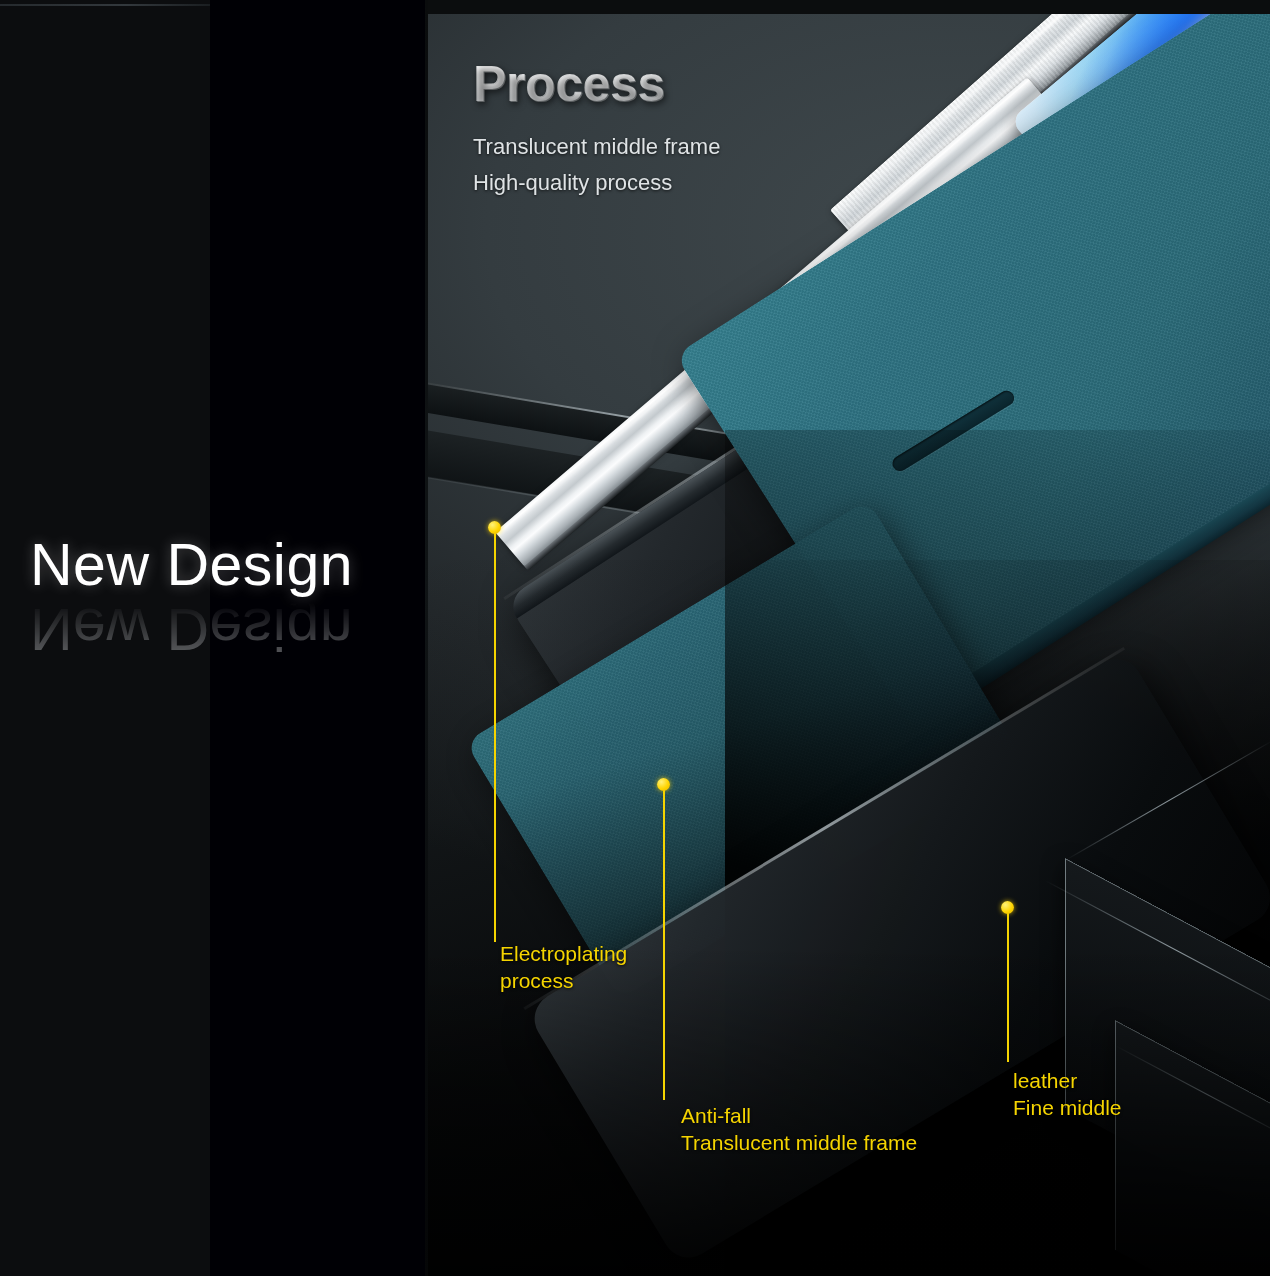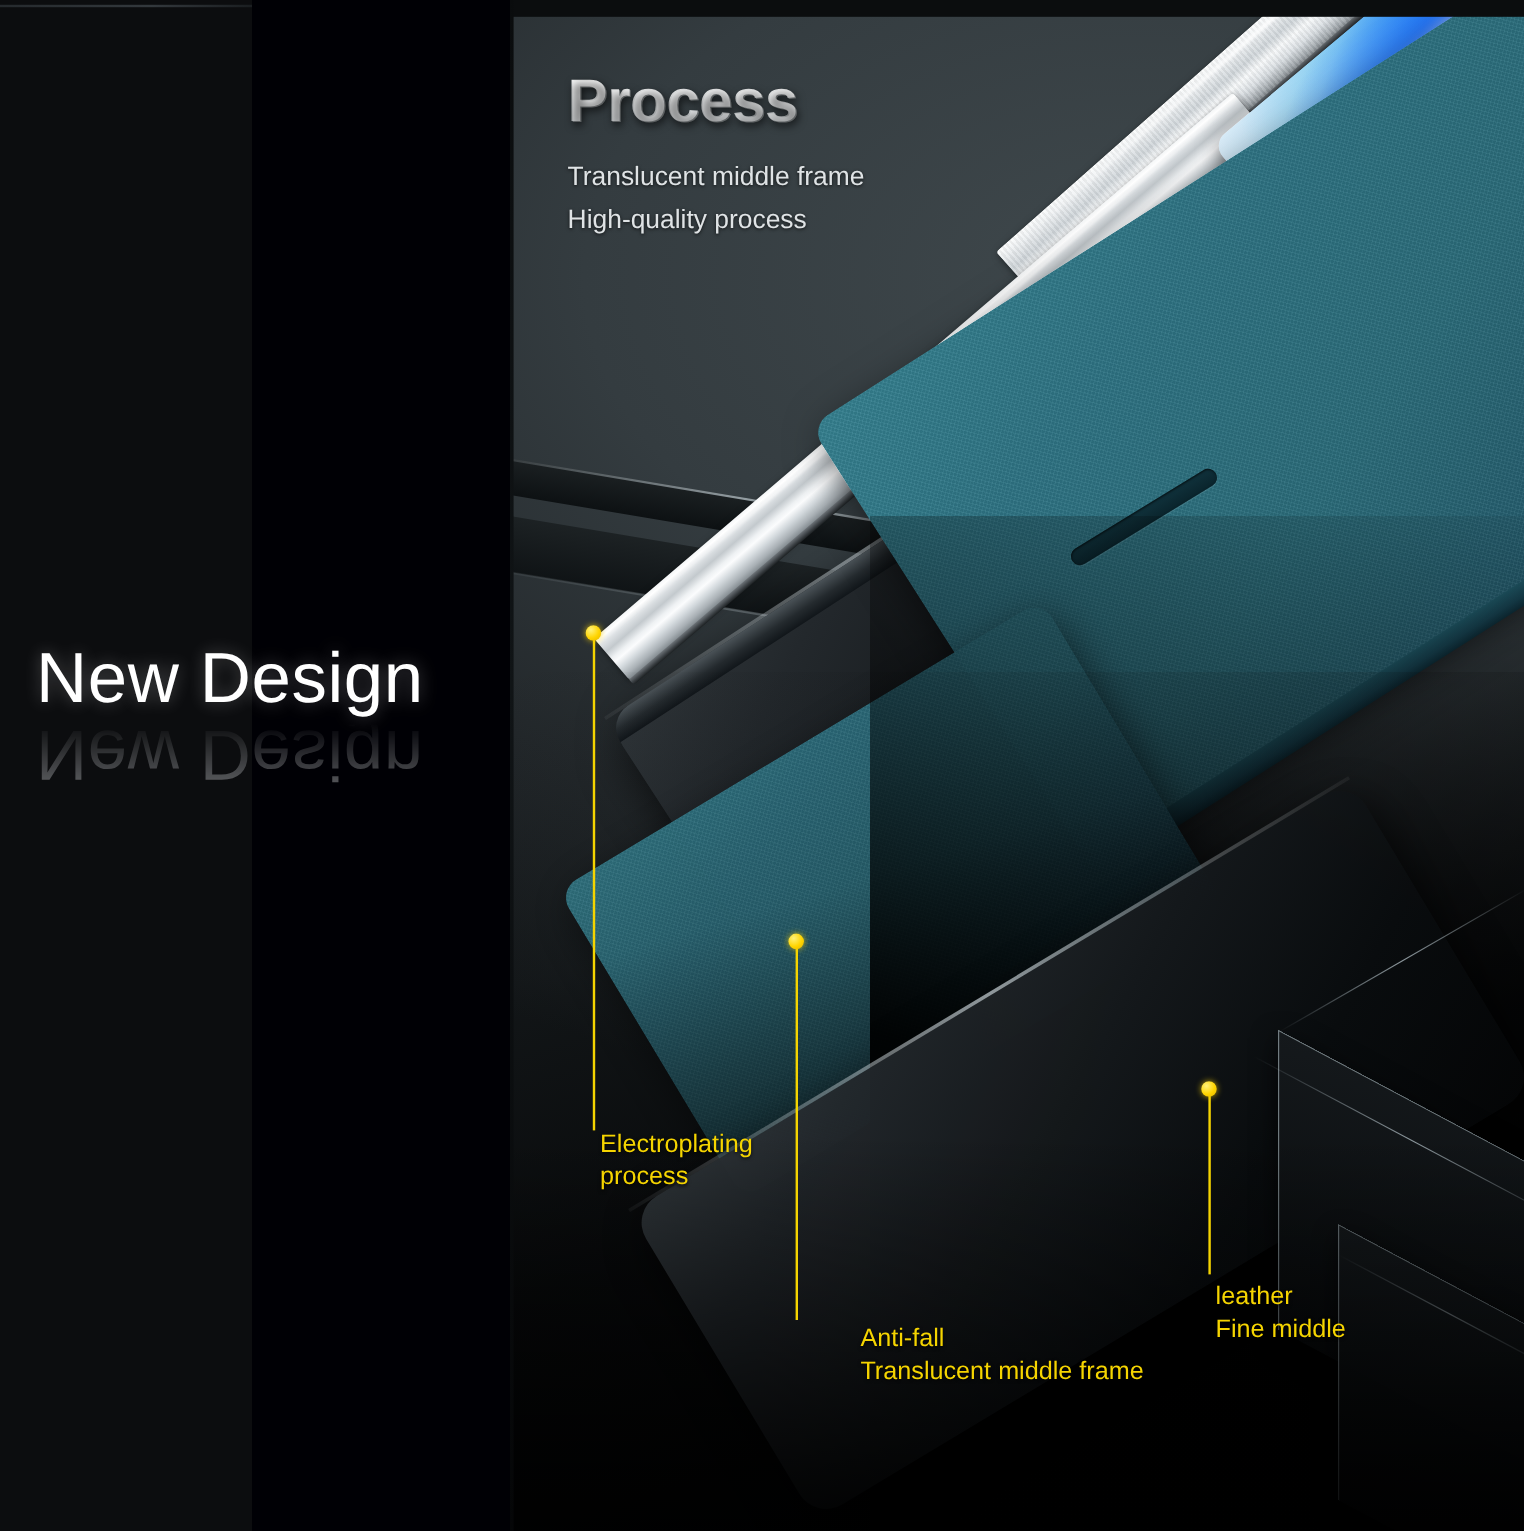--- a/index.html
+++ b/index.html
@@ -297,21 +297,21 @@
   <div class="callout" style="left:487px;top:936px;height:62px;">
     <div class="tick"></div>
     <div class="txt">
       <div>Electroplating</div>
       <div>process</div>
     </div>
   </div>
 
   <div class="dot" style="left:657px;top:778px;"></div>
   <div class="lead" style="left:663px;top:787px;height:313px;"></div>
-  <div class="callout" style="left:668px;top:1098px;height:62px;padding-left:36px;">
+  <div class="callout" style="left:632px;top:1098px;height:62px;padding-left:36px;">
     <div class="tick"></div>
     <div class="txt">
       <div>Anti-fall</div>
       <div>Translucent middle frame</div>
     </div>
   </div>
 
   <div class="dot" style="left:1001px;top:901px;"></div>
   <div class="lead" style="left:1007px;top:910px;height:152px;"></div>
   <div class="callout" style="left:1000px;top:1063px;height:62px;">

